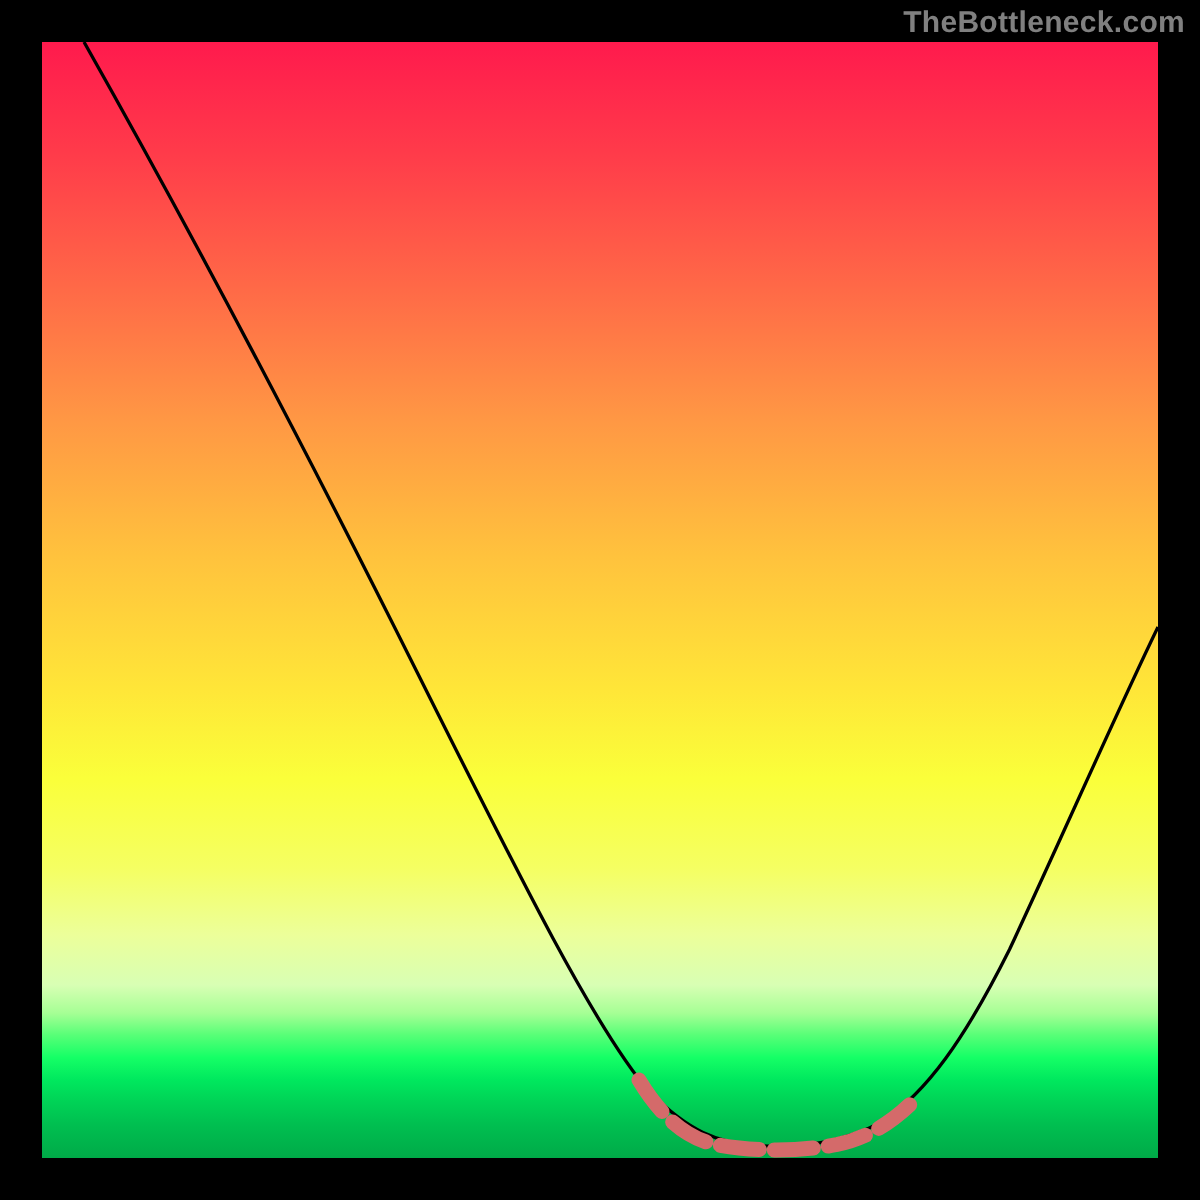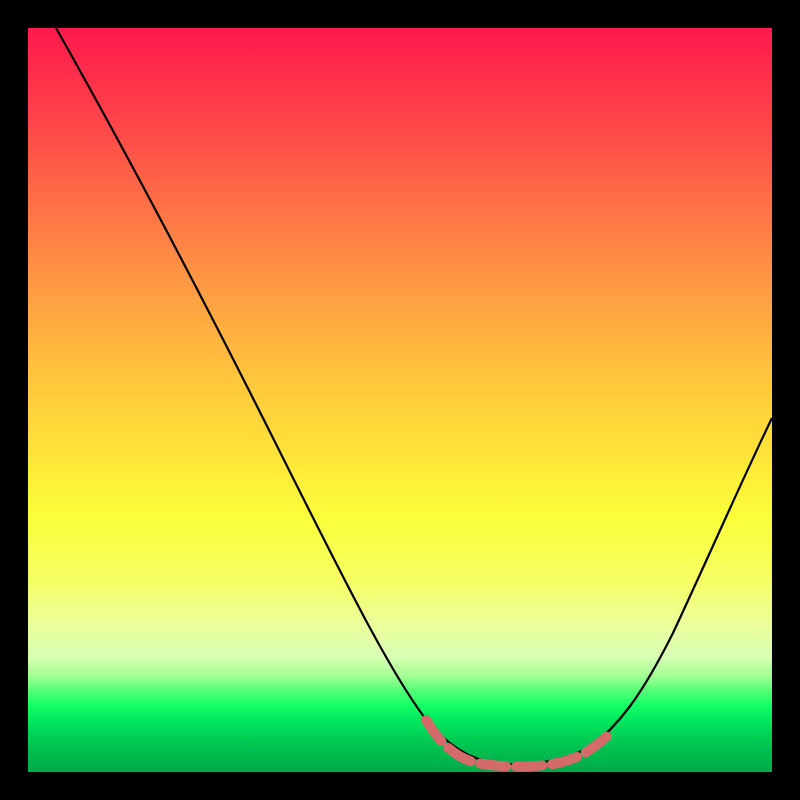--- a/index.html
+++ b/index.html
@@ -67,20 +67,21 @@
     color: #808080;
     font-weight: 600;
     font-size: 20px;
     letter-spacing: 0.2px;
   }
 </style>
 </head>
 <body>
 
 <div class="frame">
+  <div class="watermark">TheBottleneck.com</div>
 
   <div class="plot-area">
     <div class="gradient"></div>
 
     <svg class="curve" viewBox="0 0 744 744" preserveAspectRatio="none">
       <path d="M 28 0
                C 80 92, 150 220, 250 420
                C 320 560, 370 660, 405 700
                C 430 725, 450 735, 480 736
                C 510 737, 535 733, 560 720

